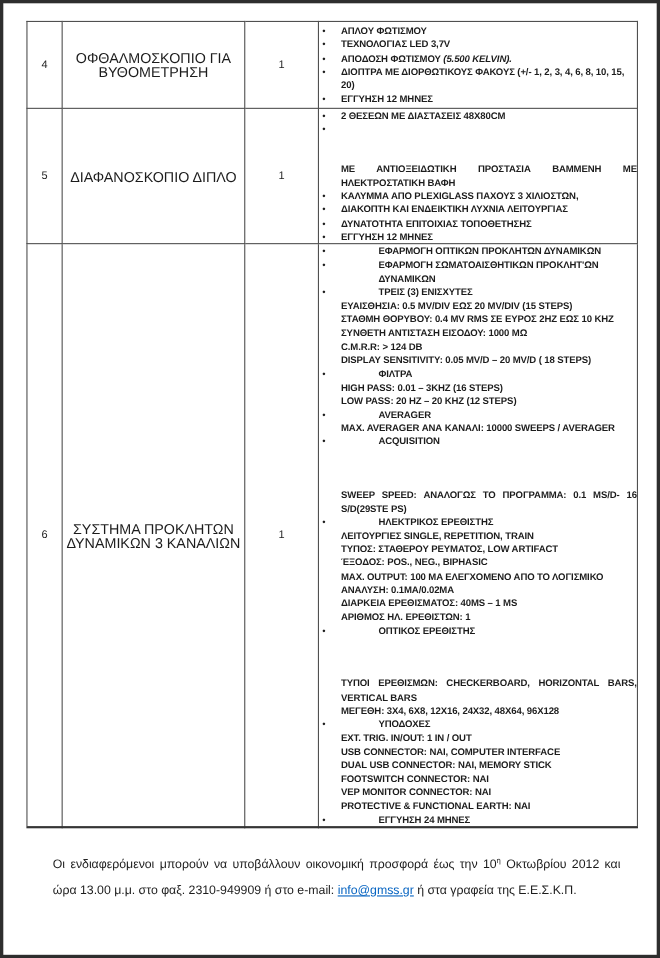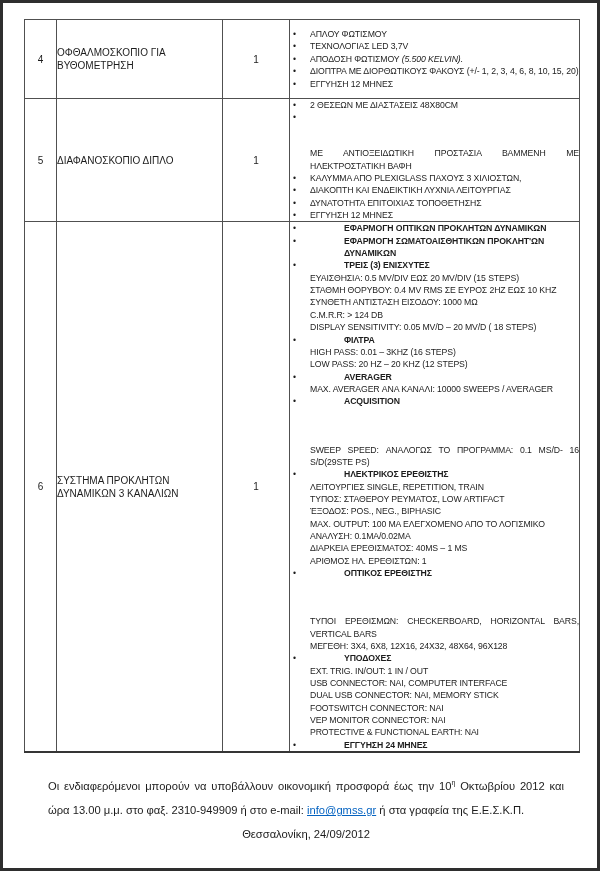--- a/index.html
+++ b/index.html
@@ -16,26 +16,26 @@
   }
   table.items td{border:1px solid #505050;padding:0;vertical-align:middle;}
   col.c-num{width:32px;}
   col.c-name{width:166px;}
   col.c-qty{width:67px;}
   col.c-specs{width:290px;}
   tr.r-small{height:79px;}
   tr.r-mid{height:107px;}
   tr.r-big{height:452px;}
   td.num{text-align:center;font-size:10px;}
-  td.name{text-align:left;font-size:10px;line-height:13px;padding:0 13px;}
+  td.name{text-align:center;font-size:13px;line-height:13px;padding:0 13px;}
   td.qty{text-align:center;font-size:10px;}
   td.specs-cell{vertical-align:top;padding:5px 6px 4px 8px;}
   .spec-line{display:flex;font-size:8.7px;line-height:12.35px;letter-spacing:-0.1px;}
   .spec-line .bullet{flex:0 0 20px;padding-left:3px;box-sizing:border-box;}
-  .spec-line .spec-text{flex:1;min-width:0;}
+  .spec-line .spec-text{flex:1;min-width:0;font-weight:bold;}
   .spec-line.justify .spec-text{text-align:justify;margin-top:36px;}
   .spec-text.bold{font-weight:bold;margin-left:34px;}
   .spec-text em{font-style:italic;}
   .footer{margin:21px 33px 0 45px;font-size:11.2px;line-height:24px;}
   .ftext{margin:0;text-align:justify;}
   .ftext.center{text-align:center;}
   sup.ord{font-size:7px;line-height:0;vertical-align:super;}
   a.link{color:var(--link,#0563c1);cursor:pointer;}
 </style>
 </head>
@@ -256,16 +256,15 @@
                 <span class="spec-text bold">ΕΓΓΥΗΣΗ 24 ΜΗΝΕΣ</span>
               </div>
             </div>
         </td>
       </tr>
     </tbody>
   </table>
 
   <div class="footer">
     <p class="ftext"><span>Οι ενδιαφερόμενοι μπορούν να υποβάλλουν οικονομική προσφορά έως την 10</span><sup class="ord">η</sup><span> Οκτωβρίου 2012 και ώρα 13.00 μ.μ. στο φαξ. 2310-949909 ή στο e-mail: </span><a class="link" href="#">info@gmss.gr</a><span> ή στα γραφεία της Ε.Ε.Σ.Κ.Π.</span></p>
-    <p class="ftext center">Θεσσαλονίκη, 24/09/2012</p>
   </div>
 
 </div>
 
 </body></html>

